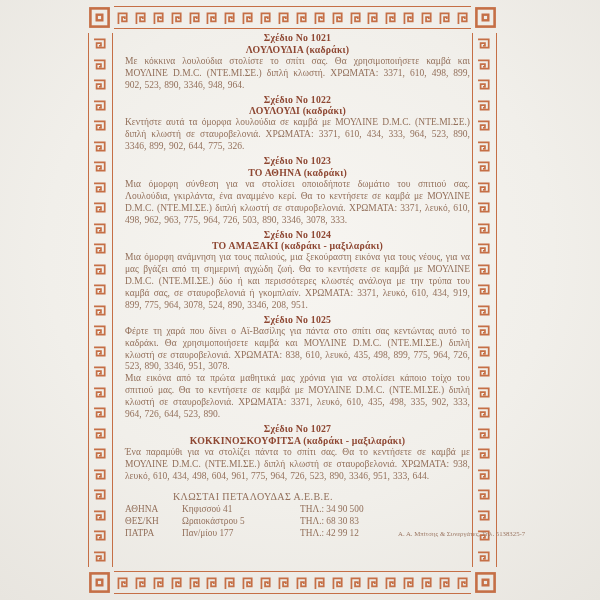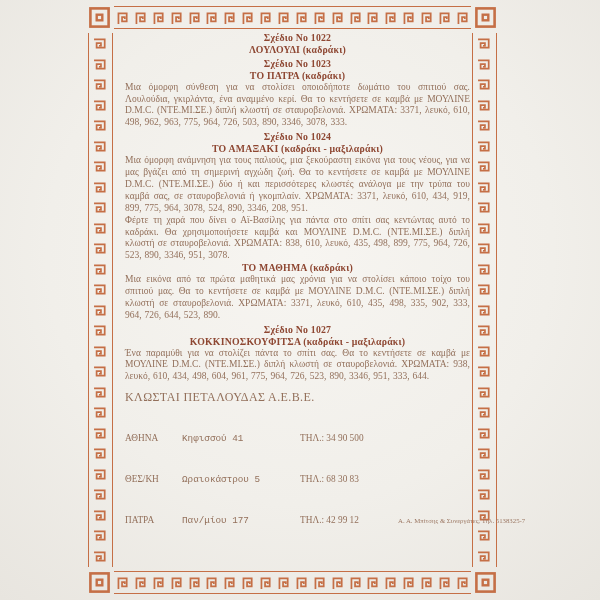--- a/index.html
+++ b/index.html
@@ -46,25 +46,25 @@
   .sec-title{
     text-align:center;font-weight:bold;font-size:9.8px;line-height:11.9px;
     color:#8e4732;letter-spacing:.2px;
   }
   .sec-body{
     margin:0;font-size:9.5px;line-height:11.9px;text-align:justify;
     color:#93705b;word-spacing:.6px;
   }
   
   .footer{margin-top:8px;color:#93705b;}
-  .footer-company{font-size:12px;line-height:12.4px;letter-spacing:.4px;}
+  .footer-company{font-size:10px;line-height:12.4px;letter-spacing:.4px;margin-left:48px;}
   .loc-row{display:flex;align-items:baseline;font-size:9.3px;line-height:12.2px;}
   .loc-city{width:57px;flex:0 0 57px;font-family:Liberation Serif, serif;}
-  .loc-addr{width:118px;flex:0 0 118px;font-family:Liberation Mono, monospace;}
-  .loc-phone{width:96px;flex:0 0 96px;white-space:nowrap;margin-top:28px;}
+  .loc-addr{width:118px;flex:0 0 118px;}
+  .loc-phone{width:96px;flex:0 0 96px;white-space:nowrap;}
   .credit{font-size:6.8px;color:#9b7763;white-space:nowrap;padding-left:2px;}
 </style>
 </head>
 <body>
 
 <div class="page">
 
   <div class="frame">
     <div class="band top">
       <span class="corner-slot"><svg class="corner" viewBox="0 0 23 23" xmlns="http://www.w3.org/2000/svg">
@@ -368,38 +368,44 @@
       <span class="corner-slot"><svg class="corner" viewBox="0 0 23 23" xmlns="http://www.w3.org/2000/svg">
     <rect x="2.4" y="2.4" width="18.2" height="18.2" fill="none" stroke="#c56f46" stroke-width="2.6"></rect>
     <rect x="8.7" y="8.7" width="5.6" height="5.6" fill="none" stroke="#c56f46" stroke-width="2.4"></rect>
   </svg></span>
     </div>
   </div>
 
   <div class="content">
     <div id="sections">
         <section class="design">
+          <div class="sec-no">Σχέδιο Νο 1021</div>
+          <div class="sec-title">ΛΟΥΛΟΥΔΙΑ (καδράκι)</div>
+          <p class="sec-body">Με κόκκινα λουλούδια στολίστε το σπίτι σας. Θα χρησιμοποιήσετε καμβά και ΜΟΥΛΙΝΕ D.M.C. (ΝΤΕ.ΜΙ.ΣΕ.) διπλή κλωστή. ΧΡΩΜΑΤΑ: 3371, 610, 498, 899, 902, 523, 890, 3346, 948, 964.</p>
+        </section>
+        <section class="design">
           <div class="sec-no">Σχέδιο Νο 1022</div>
           <div class="sec-title">ΛΟΥΛΟΥΔΙ (καδράκι)</div>
+          <p class="sec-body">Κεντήστε αυτά τα όμορφα λουλούδια σε καμβά με ΜΟΥΛΙΝΕ D.M.C. (ΝΤΕ.ΜΙ.ΣΕ.) διπλή κλωστή σε σταυροβελονιά. ΧΡΩΜΑΤΑ: 3371, 610, 434, 333, 964, 523, 890, 3346, 899, 902, 644, 775, 326.</p>
         </section>
         <section class="design">
           <div class="sec-no">Σχέδιο Νο 1023</div>
-          <div class="sec-title">ΤΟ ΠΑΤΡΑ (καδράκι)</div>
+          <div class="sec-title">ΤΟ ΑΘΗΝΑ (καδράκι)</div>
           <p class="sec-body">Μια όμορφη σύνθεση για να στολίσει οποιοδήποτε δωμάτιο του σπιτιού σας. Λουλούδια, γκιρλάντα, ένα αναμμένο κερί. Θα το κεντήσετε σε καμβά με ΜΟΥΛΙΝΕ D.M.C. (ΝΤΕ.ΜΙ.ΣΕ.) διπλή κλωστή σε σταυροβελονιά. ΧΡΩΜΑΤΑ: 3371, λευκό, 610, 498, 962, 963, 775, 964, 726, 503, 890, 3346, 3078, 333.</p>
         </section>
         <section class="design">
           <div class="sec-no">Σχέδιο Νο 1024</div>
           <div class="sec-title">ΤΟ ΑΜΑΞΑΚΙ (καδράκι - μαξιλαράκι)</div>
           <p class="sec-body">Μια όμορφη ανάμνηση για τους παλιούς, μια ξεκούραστη εικόνα για τους νέους, για να μας βγάζει από τη σημερινή αγχώδη ζωή. Θα το κεντήσετε σε καμβά με ΜΟΥΛΙΝΕ D.M.C. (ΝΤΕ.ΜΙ.ΣΕ.) δύο ή και περισσότερες κλωστές ανάλογα με την τρύπα του καμβά σας, σε σταυροβελονιά ή γκομπλαίν. ΧΡΩΜΑΤΑ: 3371, λευκό, 610, 434, 919, 899, 775, 964, 3078, 524, 890, 3346, 208, 951.</p>
         </section>
         <section class="design">
+          <div class="sec-no">Σχέδιο Νο 1025</div>
           <p class="sec-body">Φέρτε τη χαρά που δίνει ο Αϊ-Βασίλης για πάντα στο σπίτι σας κεντώντας αυτό το καδράκι. Θα χρησιμοποιήσετε καμβά και ΜΟΥΛΙΝΕ D.M.C. (ΝΤΕ.ΜΙ.ΣΕ.) διπλή κλωστή σε σταυροβελονιά. ΧΡΩΜΑΤΑ: 838, 610, λευκό, 435, 498, 899, 775, 964, 726, 523, 890, 3346, 951, 3078.</p>
         </section>
         <section class="design">
-          <div class="sec-title">ΤΟ ΜΑΘΗΜΑ (καδράκι)</div>
           <p class="sec-body">Μια εικόνα από τα πρώτα μαθητικά μας χρόνια για να στολίσει κάποιο τοίχο του σπιτιού μας. Θα το κεντήσετε σε καμβά με ΜΟΥΛΙΝΕ D.M.C. (ΝΤΕ.ΜΙ.ΣΕ.) διπλή κλωστή σε σταυροβελονιά. ΧΡΩΜΑΤΑ: 3371, λευκό, 610, 435, 498, 335, 902, 333, 964, 726, 644, 523, 890.</p>
         </section>
         <section class="design">
           <div class="sec-no">Σχέδιο Νο 1027</div>
           <div class="sec-title">ΚΟΚΚΙΝΟΣΚΟΥΦΙΤΣΑ (καδράκι - μαξιλαράκι)</div>
           <p class="sec-body">Ένα παραμύθι για να στολίζει πάντα το σπίτι σας. Θα το κεντήσετε σε καμβά με ΜΟΥΛΙΝΕ D.M.C. (ΝΤΕ.ΜΙ.ΣΕ.) διπλή κλωστή σε σταυροβελονιά. ΧΡΩΜΑΤΑ: 938, λευκό, 610, 434, 498, 604, 961, 775, 964, 726, 523, 890, 3346, 951, 333, 644.</p>
         </section>
       </div>
 
     <div class="footer">

